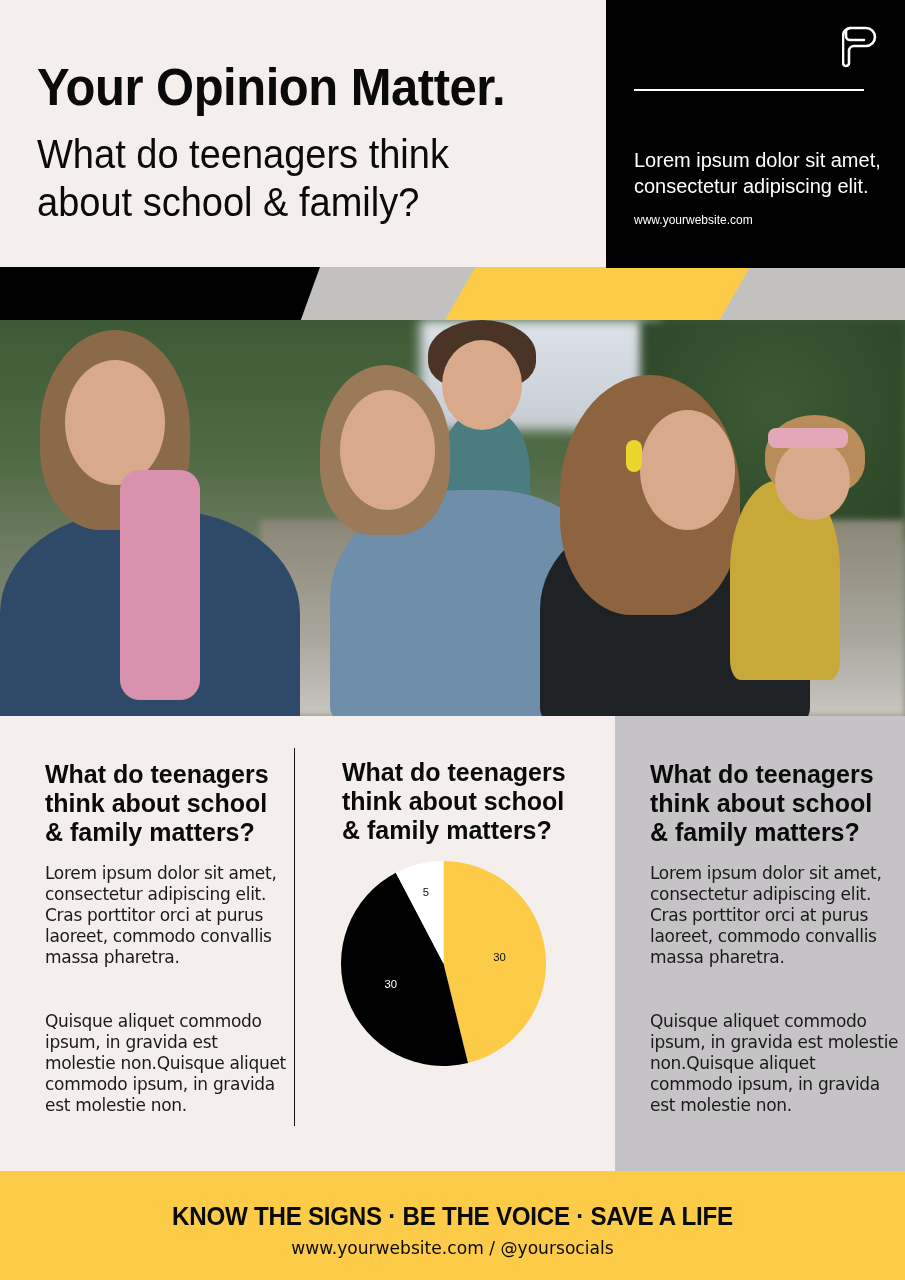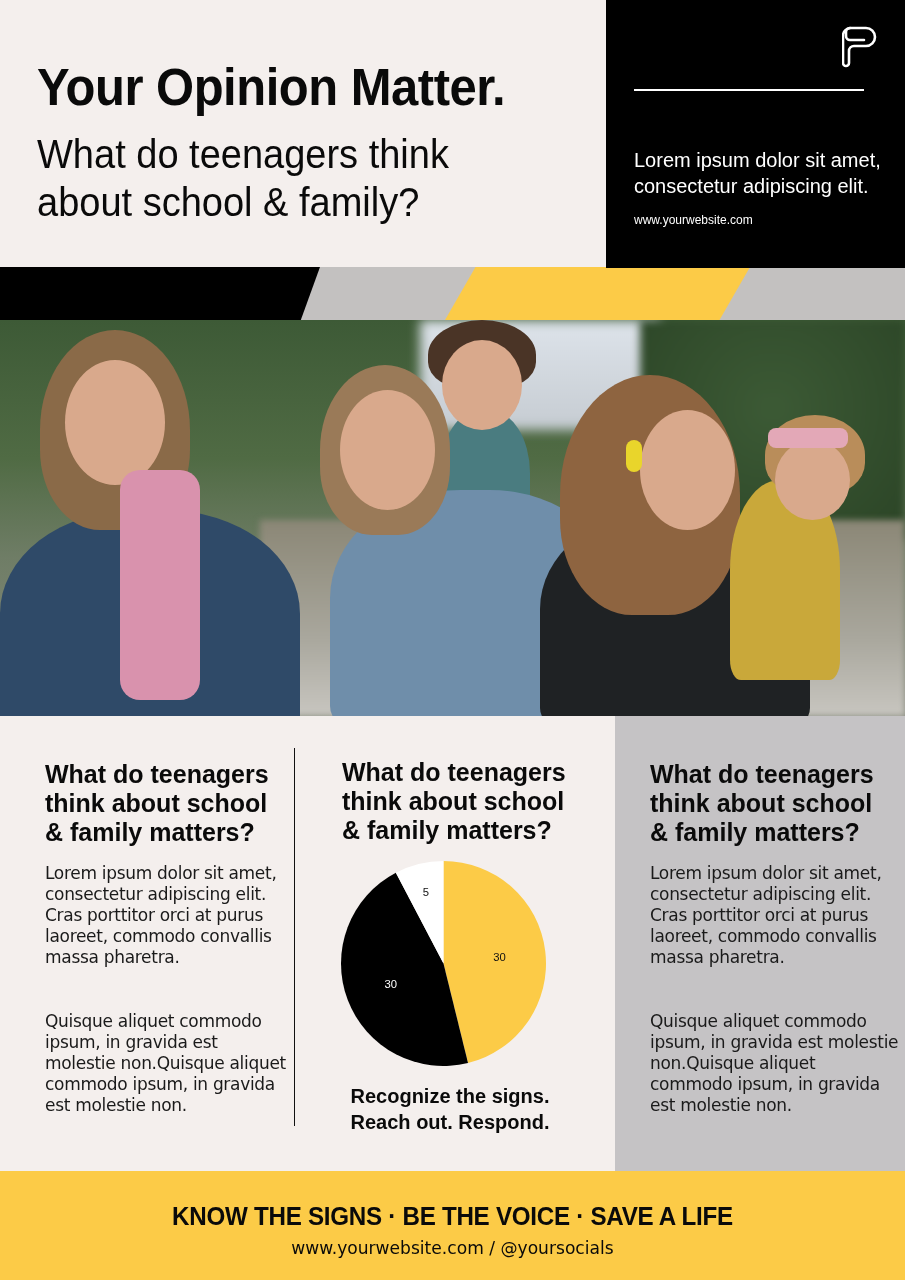--- a/index.html
+++ b/index.html
@@ -116,21 +116,20 @@
 <div class="col-mid">
   <div class="col-h">What do teenagers think about school &amp; family matters?</div>
   <svg class="pie" id="pie" viewBox="-100 -100 200 200">
       <path d="M0 0 L6.123233995736766e-15 -100 A100 100 0 0 1 23.93156642875576 97.0941817426052 Z" fill="#fccb47"></path>
       <text x="54.59898807539297" y="-2.6295174140427626" text-anchor="middle" class="pie-label" fill="#111111">30</text>
       <path d="M0 0 L23.93156642875576 97.0941817426052 A100 100 0 0 1 -46.472317204376836 -88.545602565321 Z" fill="#000000"></path>
       <text x="-51.42589334769782" y="23.50326878733945" text-anchor="middle" class="pie-label" fill="#ffffff">30</text>
       <path d="M0 0 L-46.472317204376836 -88.545602565321 A100 100 0 0 1 -1.8369701987210297e-14 -100 Z" fill="#ffffff"></path>
       <text x="-17.230727828704158" y="-65.90781085467574" text-anchor="middle" class="pie-label" fill="#111111">5</text>
     </svg>
-  <div class="caption">Recognize the signs. Reach out. Respond.</div>
 </div>
 
 <div class="col-right">
   <div class="col-h">What do teenagers think about school &amp; family matters?</div>
   <div class="col-p p1">Lorem ipsum dolor sit amet, consectetur adipiscing elit. Cras porttitor orci at purus laoreet, commodo convallis massa pharetra.</div>
   <div class="col-p p2">Quisque aliquet commodo ipsum, in gravida est molestie non.Quisque aliquet commodo ipsum, in gravida est molestie non.</div>
 </div>
 
 <div class="footer">
   <div class="slogan">KNOW THE SIGNS · BE THE VOICE · SAVE A LIFE</div>

